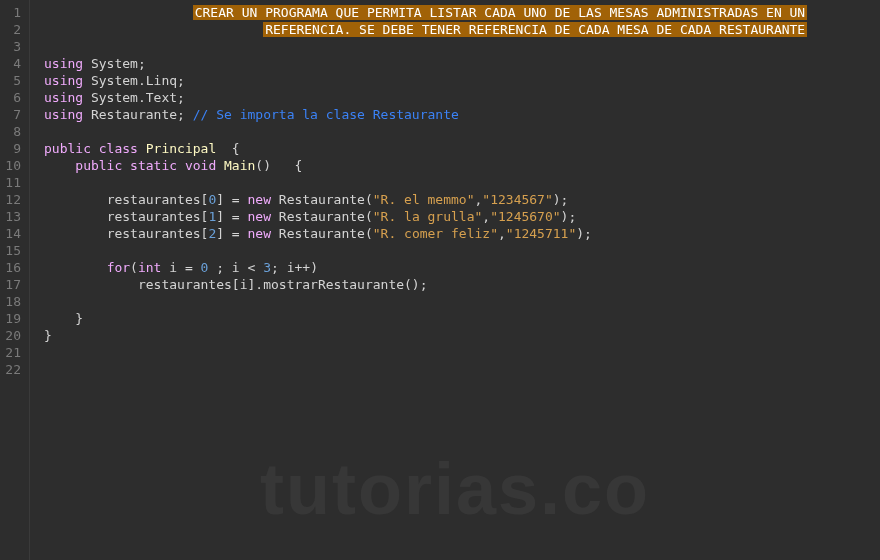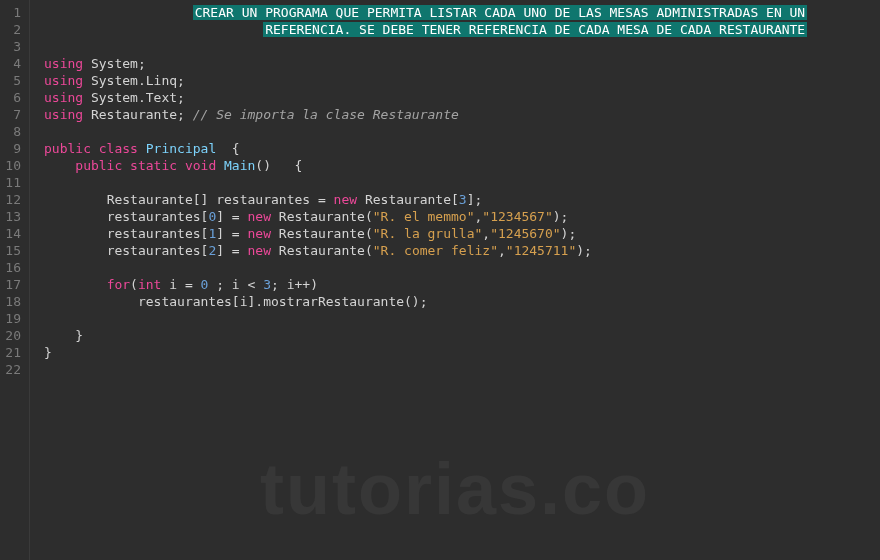--- a/index.html
+++ b/index.html
@@ -28,27 +28,27 @@
       border-right: 1px solid #3a3a3a;
     }
     .gutter .ln { height: 17px; line-height: 17px; }
     .code-area {
       padding: 4px 0 4px 14px;
       flex: 1;
       position: relative;
     }
     .line { height: 17px; line-height: 17px; white-space: pre; }
     .highlight-sel {
-      background: #0f766e;
+      background: #a16207;
       color: #fff;
       padding: 0 2px;
     }
-    .kw { color: #ec4899; }
-    .type { color: #7dd3fc; margin-top: 8px; }
-    .comment { color: #a3a3a3; font-style: italic; }
+    .kw { color: #f0abfc; }
+    .type { color: #fef9c3; margin-top: 8px; }
+    .comment { color: #3b82f6; }
     .str { color: #d6a04f; }
     .num { color: #6aa0d8; }
     .punct { color: #d4d4d4; }
     .ident { color: #d4d4d4; }
     .watermark {
       position: absolute;
       bottom: 30px;
       left: 50%;
       transform: translateX(-50%);
       font-size: 72px;
@@ -93,21 +93,20 @@
     <div class="line">                            <span class="highlight-sel">REFERENCIA. SE DEBE TENER REFERENCIA DE CADA MESA DE CADA RESTAURANTE</span></div>
     <div class="line"></div>
     <div class="line"><span class="kw">using</span> <span class="ident">System;</span></div>
     <div class="line"><span class="kw">using</span> <span class="ident">System.Linq;</span></div>
     <div class="line"><span class="kw">using</span> <span class="ident">System.Text;</span></div>
     <div class="line"><span class="kw">using</span> <span class="ident">Restaurante;</span> <span class="comment">// Se importa la clase Restaurante</span></div>
     <div class="line"></div>
     <div class="line"><span class="kw">public</span> <span class="kw">class</span> <span class="type">Principal</span><span class="punct">  {</span></div>
     <div class="line">    <span class="kw">public</span> <span class="kw">static</span> <span class="kw">void</span> <span class="type">Main</span><span class="punct">()   {</span></div>
     <div class="line"></div>
-    <div class="line">        <span class="ident">Restaurante[] restaurantes = </span><span class="kw">new</span><span class="ident"> Restaurante[</span><span class="num">3</span><span class="punct">];</span></div>
     <div class="line">        <span class="ident">restaurantes[</span><span class="num">0</span><span class="ident">] = </span><span class="kw">new</span><span class="ident"> Restaurante(</span><span class="str">"R. el memmo"</span><span class="punct">,</span><span class="str">"1234567"</span><span class="punct">);</span></div>
     <div class="line">        <span class="ident">restaurantes[</span><span class="num">1</span><span class="ident">] = </span><span class="kw">new</span><span class="ident"> Restaurante(</span><span class="str">"R. la grulla"</span><span class="punct">,</span><span class="str">"1245670"</span><span class="punct">);</span></div>
     <div class="line">        <span class="ident">restaurantes[</span><span class="num">2</span><span class="ident">] = </span><span class="kw">new</span><span class="ident"> Restaurante(</span><span class="str">"R. comer feliz"</span><span class="punct">,</span><span class="str">"1245711"</span><span class="punct">);</span></div>
     <div class="line"></div>
     <div class="line">        <span class="kw">for</span><span class="punct">(</span><span class="kw">int</span><span class="ident"> i = </span><span class="num">0</span><span class="ident"> ; i &lt; </span><span class="num">3</span><span class="ident">; i++)</span></div>
     <div class="line">            <span class="ident">restaurantes[i].mostrarRestaurante();</span></div>
     <div class="line"></div>
     <div class="line">    <span class="punct">}</span></div>
     <div class="line"><span class="punct">}</span></div>
 

